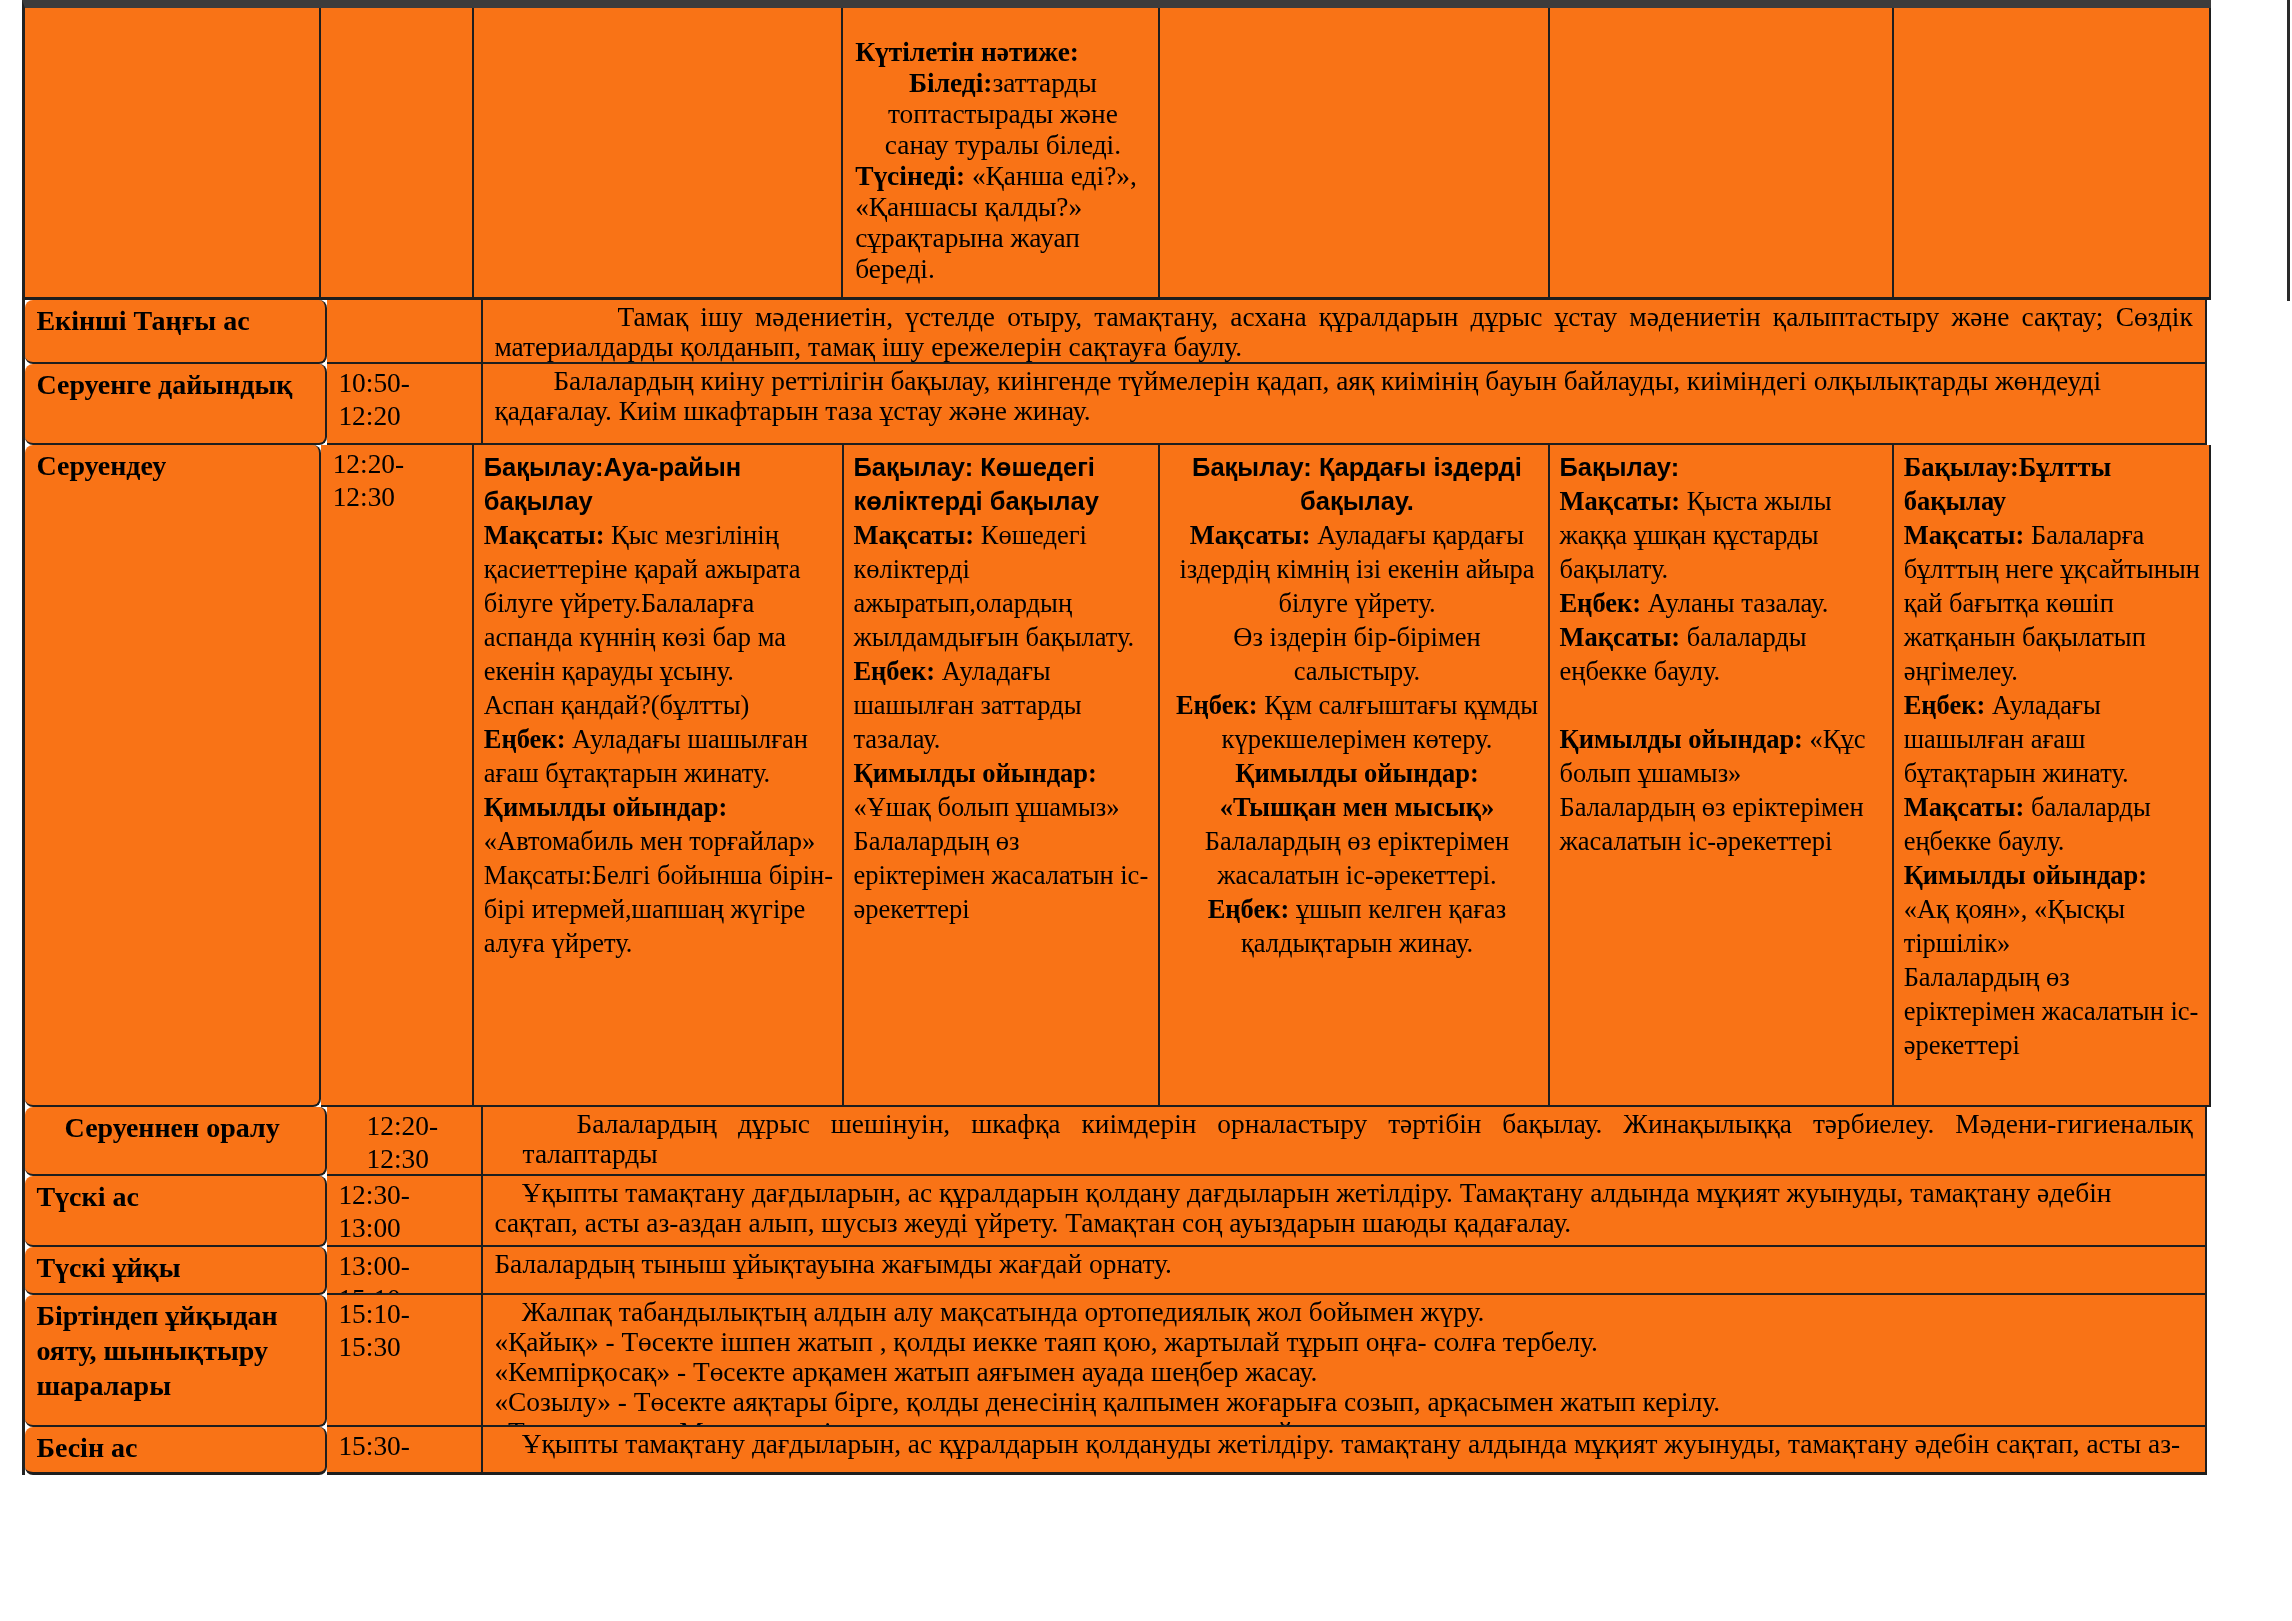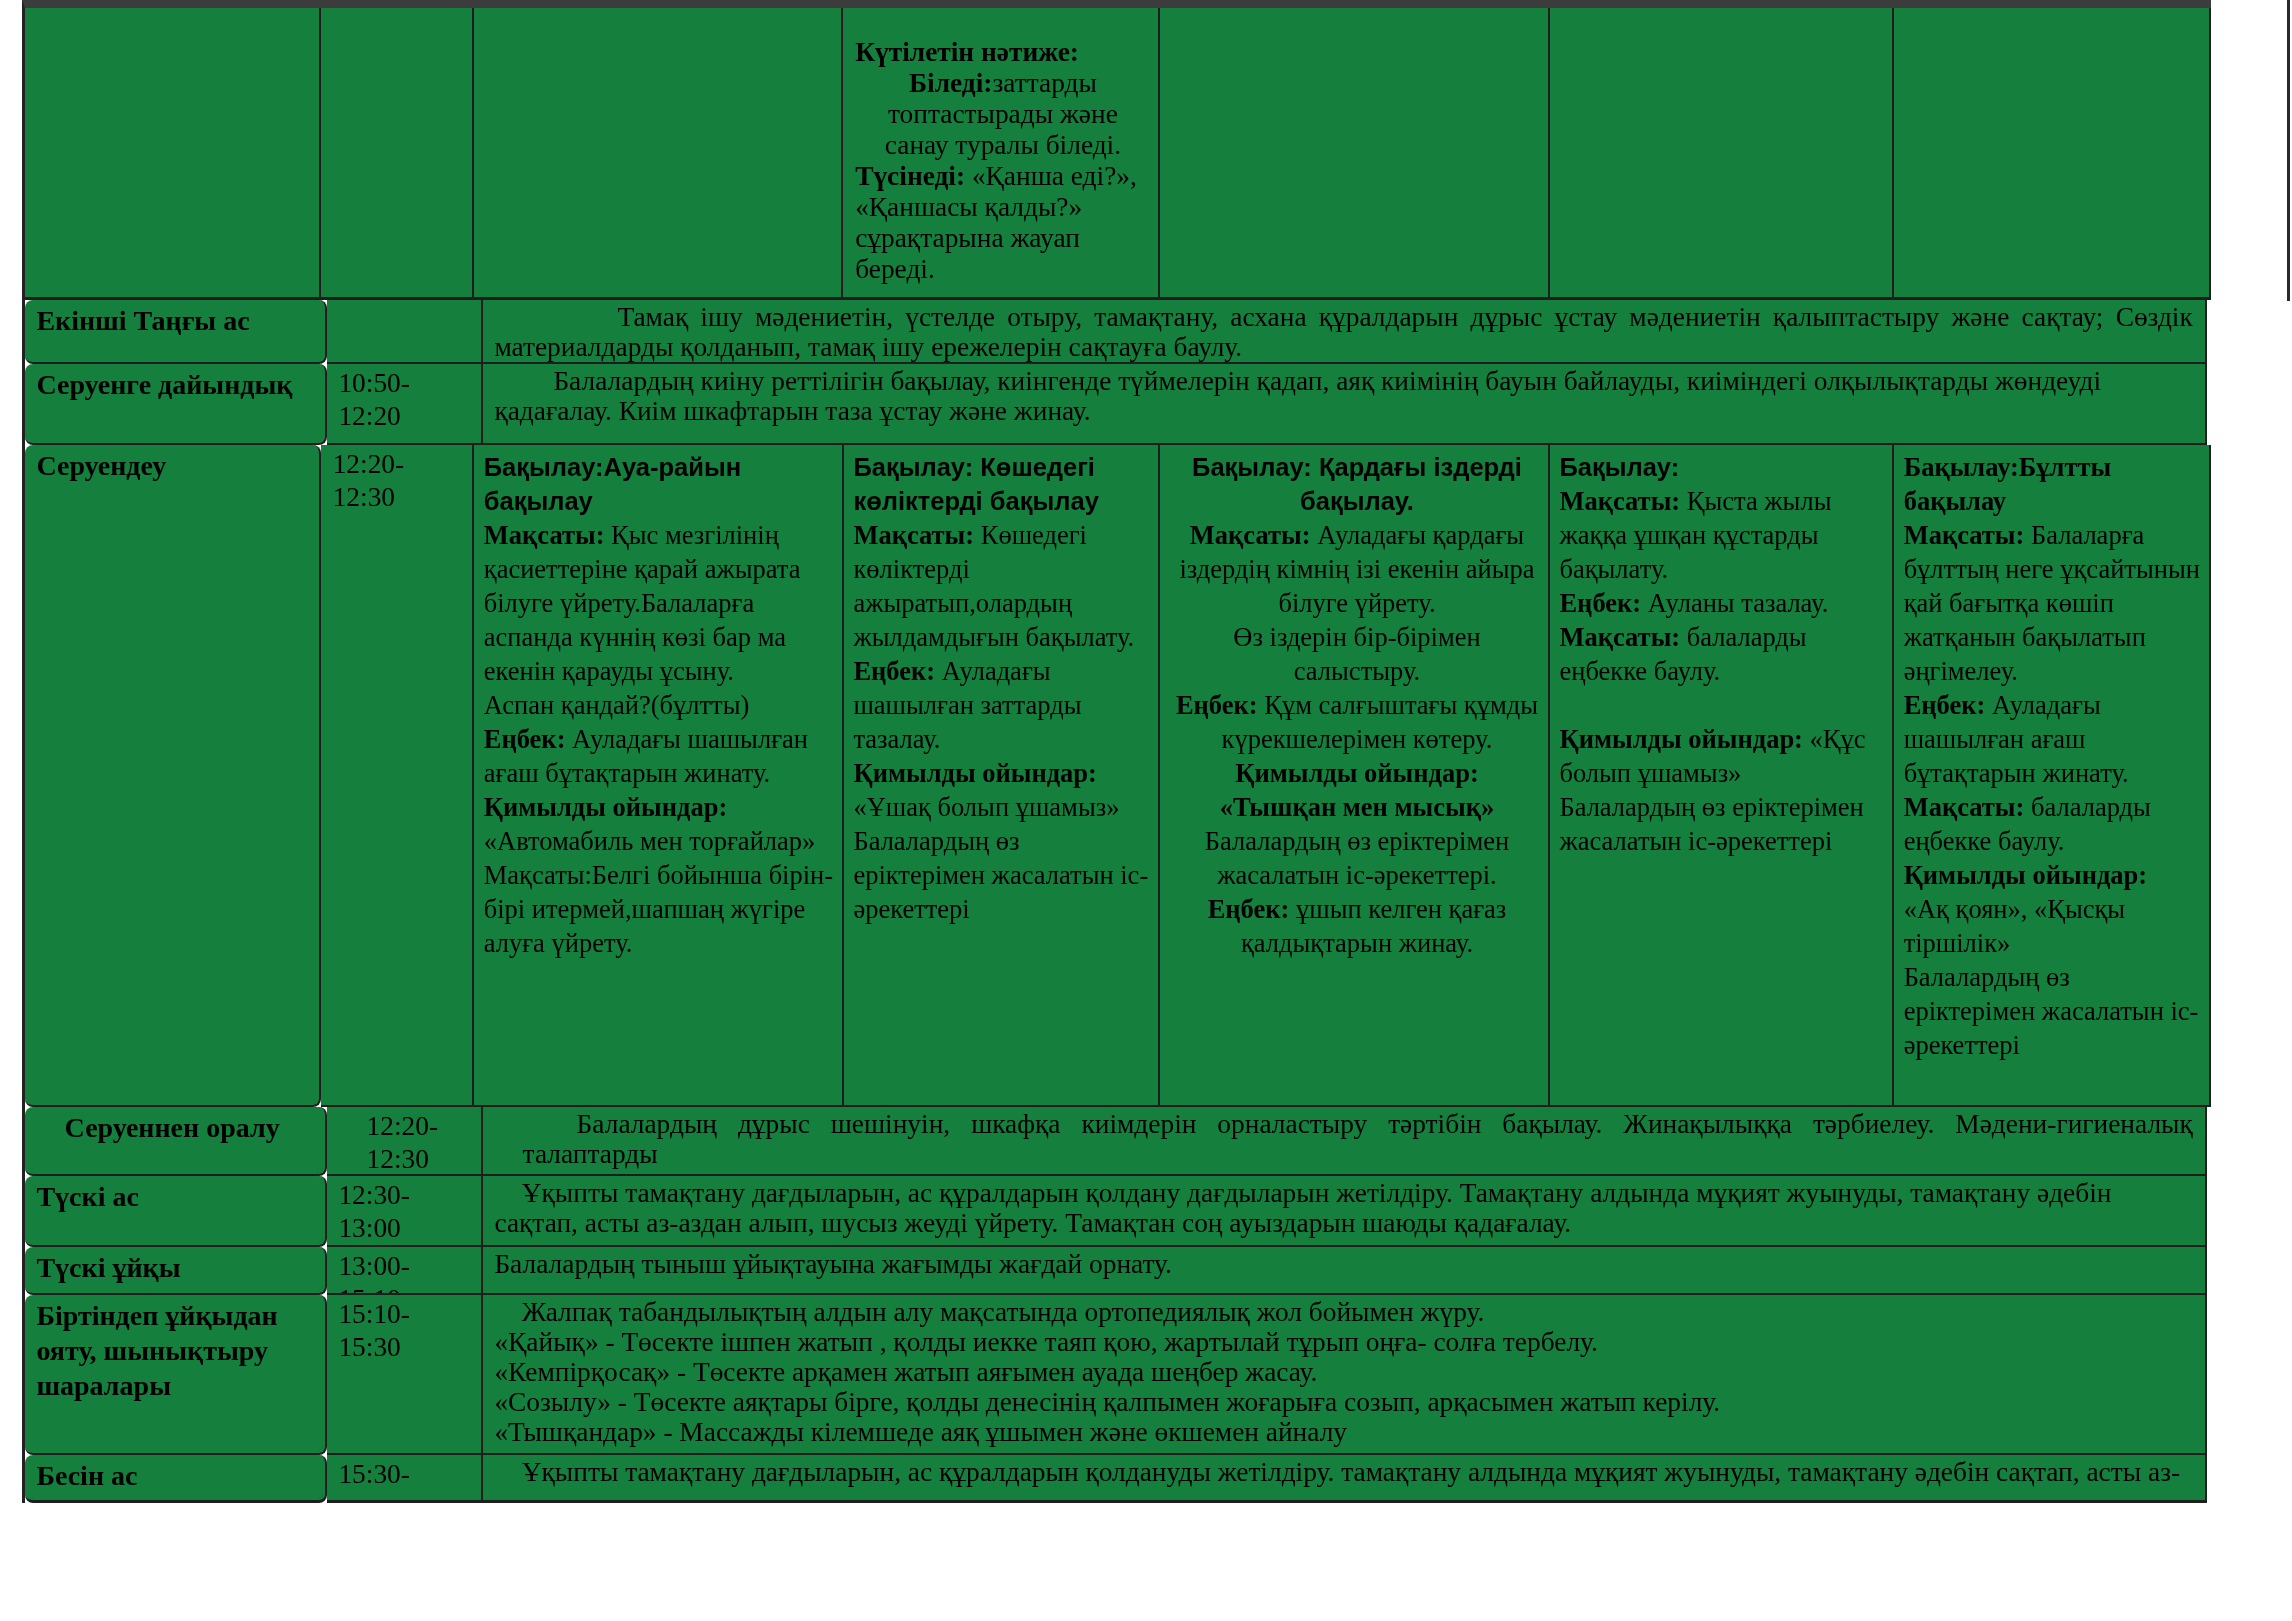--- a/index.html
+++ b/index.html
@@ -13,34 +13,34 @@
     border-left:3.9px solid #222;
     border-top:8.8px solid #3c3c3c;
     background:#fff;
   }
   .row{display:flex;}
   .cell{
     box-sizing:border-box;
     border-right:2px solid #1e1e1e;
     border-bottom:2.9px solid #1e1e1e;
     overflow:hidden;
-    background:#15803d;
+    background:#f97316;
   }
   .c1{width:302px;} .c2{width:156px;}
   .c3{width:377px;} .c4{width:323px;} .c5{width:397px;text-align:center;}
   .c6{width:351px;} .c7{width:323px;border-right:2.9px solid #1e1e1e;}
   .cm{width:1724px;border-right:2.9px solid #1e1e1e;}
   .r0 .cell{height:292px;border-bottom:3.9px solid #1e1e1e;}
   .r1 .cell{height:64px;}
   .r2 .cell{height:81px;}
   .r3 .cell{height:662px;}
   .r4 .cell{height:69px;padding-left:40px;}
   .r5 .cell{height:71px;}
   .r6 .cell{height:48px;}
-  .r7 .cell{height:160px;}
+  .r7 .cell{height:132px;}
   .r8 .cell{height:48px;border-bottom:3.9px solid #1e1e1e;}
   .label{font-weight:bold;font-size:28px;line-height:35px;padding:2.9px 5.9px 0 11.8px;border-radius:8px;}
   .time{font-size:27.4px;line-height:33px;padding:2.9px 0 0 11.8px;}
   .content{font-size:27.4px;line-height:30px;padding:2px 11.8px 0 11.8px;}
   .just{text-align:justify;}
   .ind125{text-indent:123px;}
   .ind60{text-indent:59px;}
   .ind55{text-indent:54px;}
   .ind28{text-indent:27.4px;}
   .center{text-align:center;}

